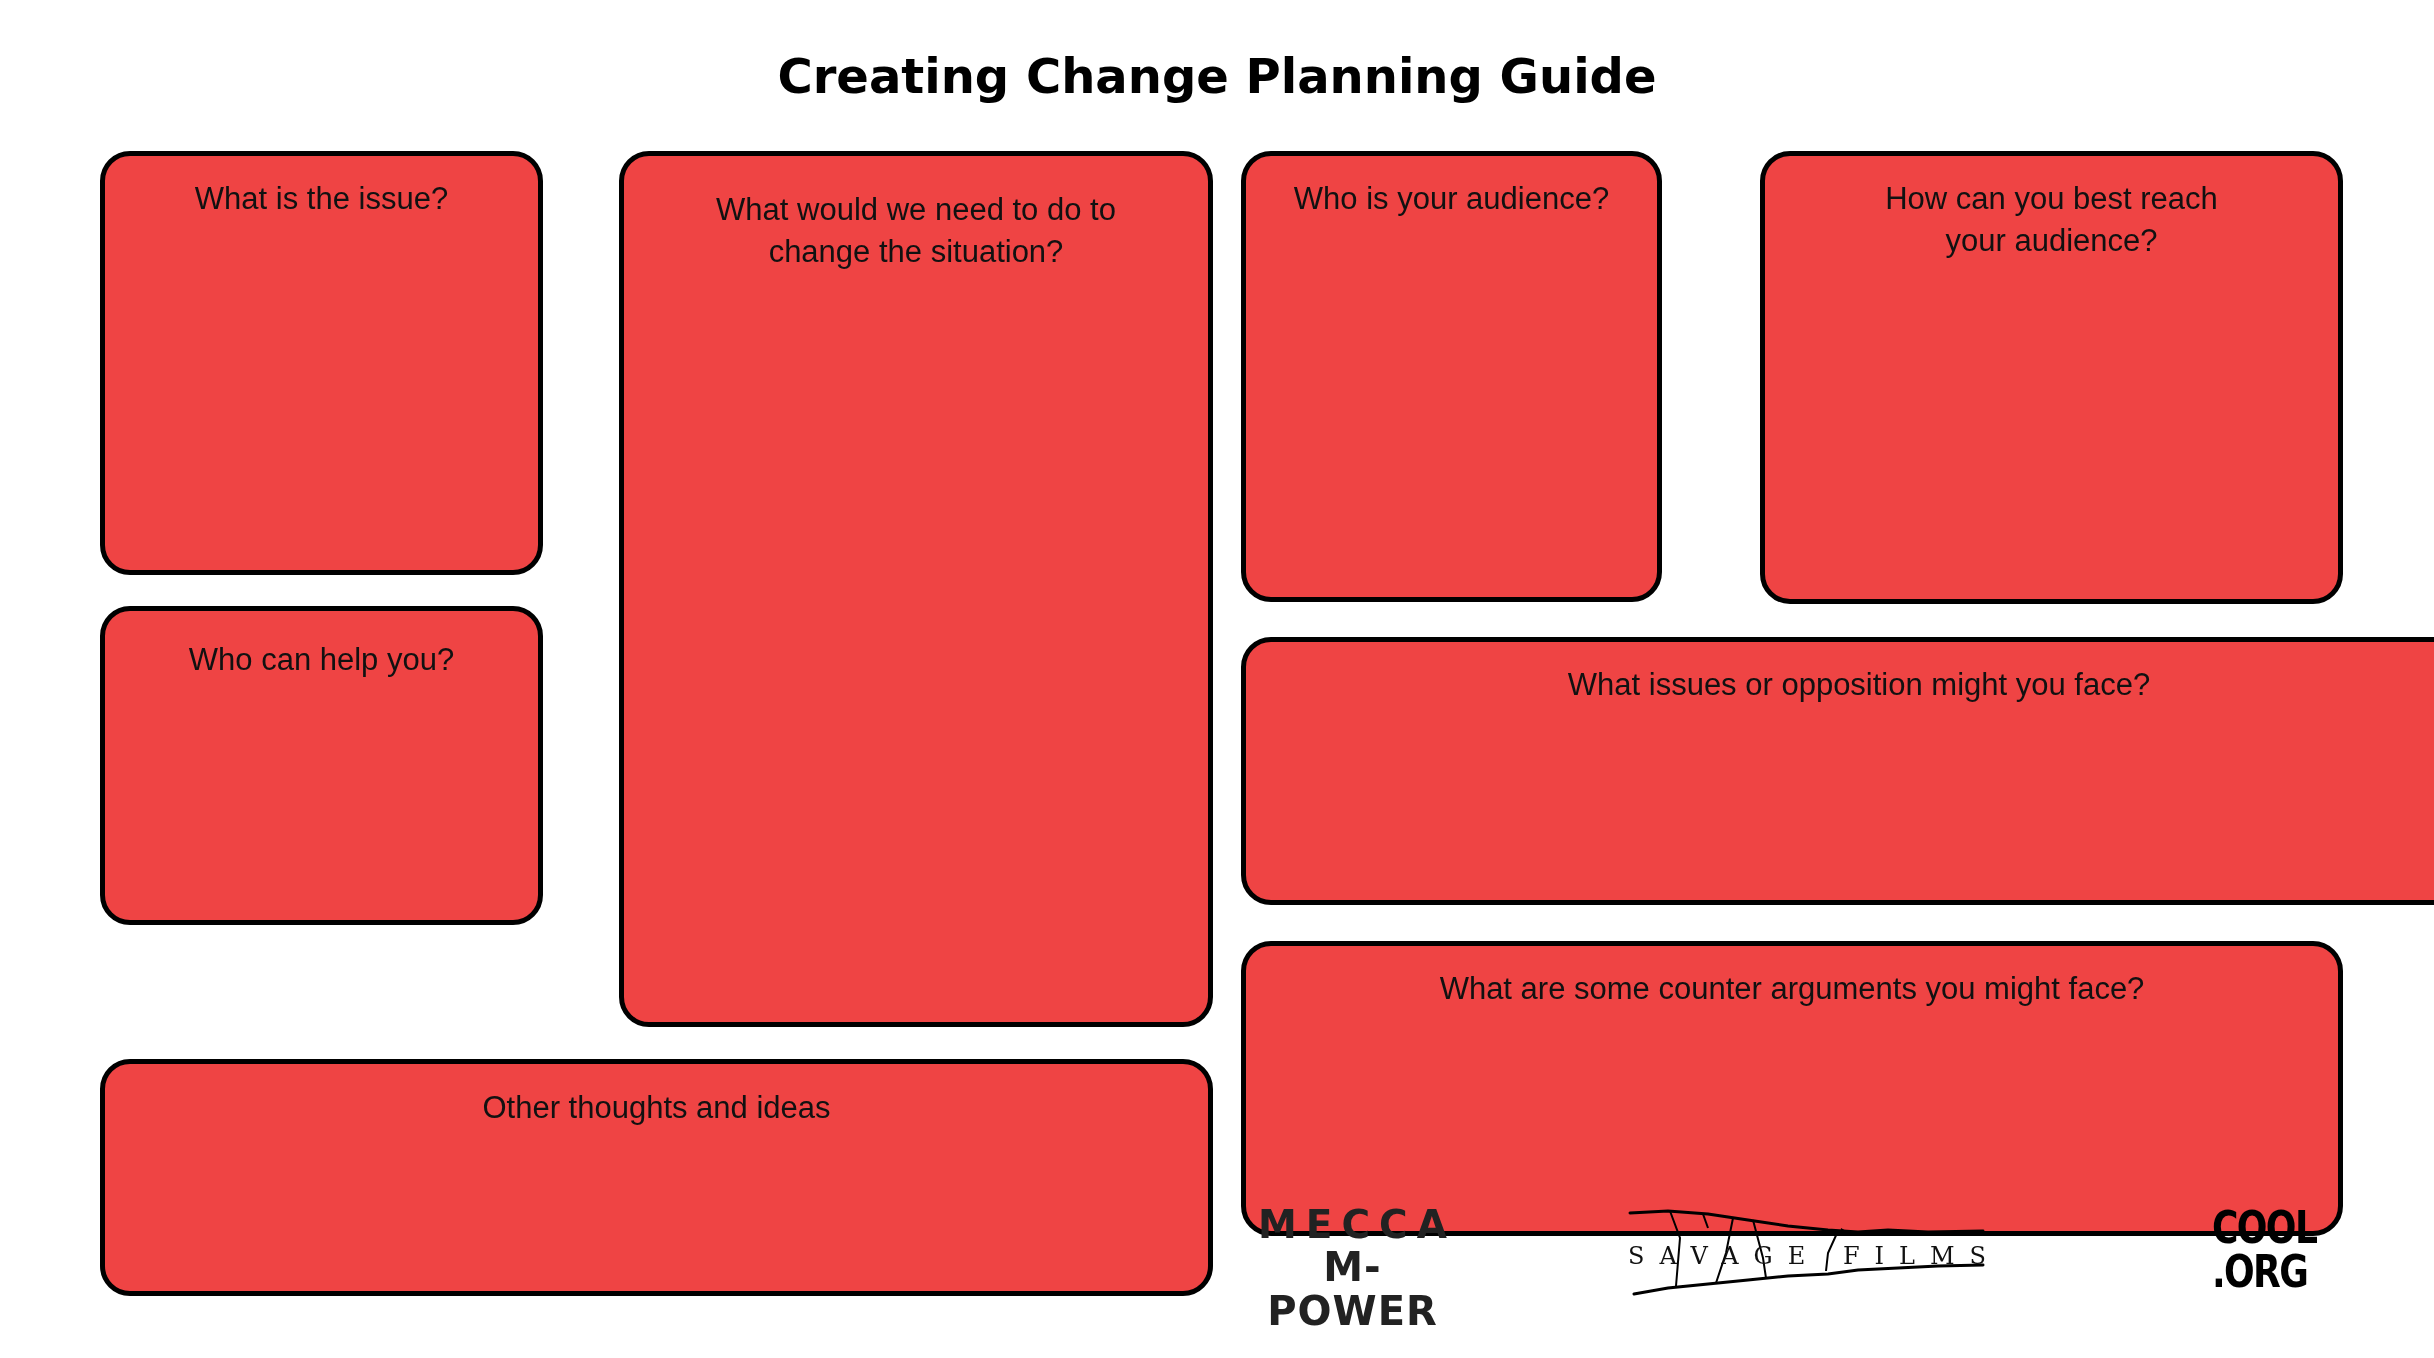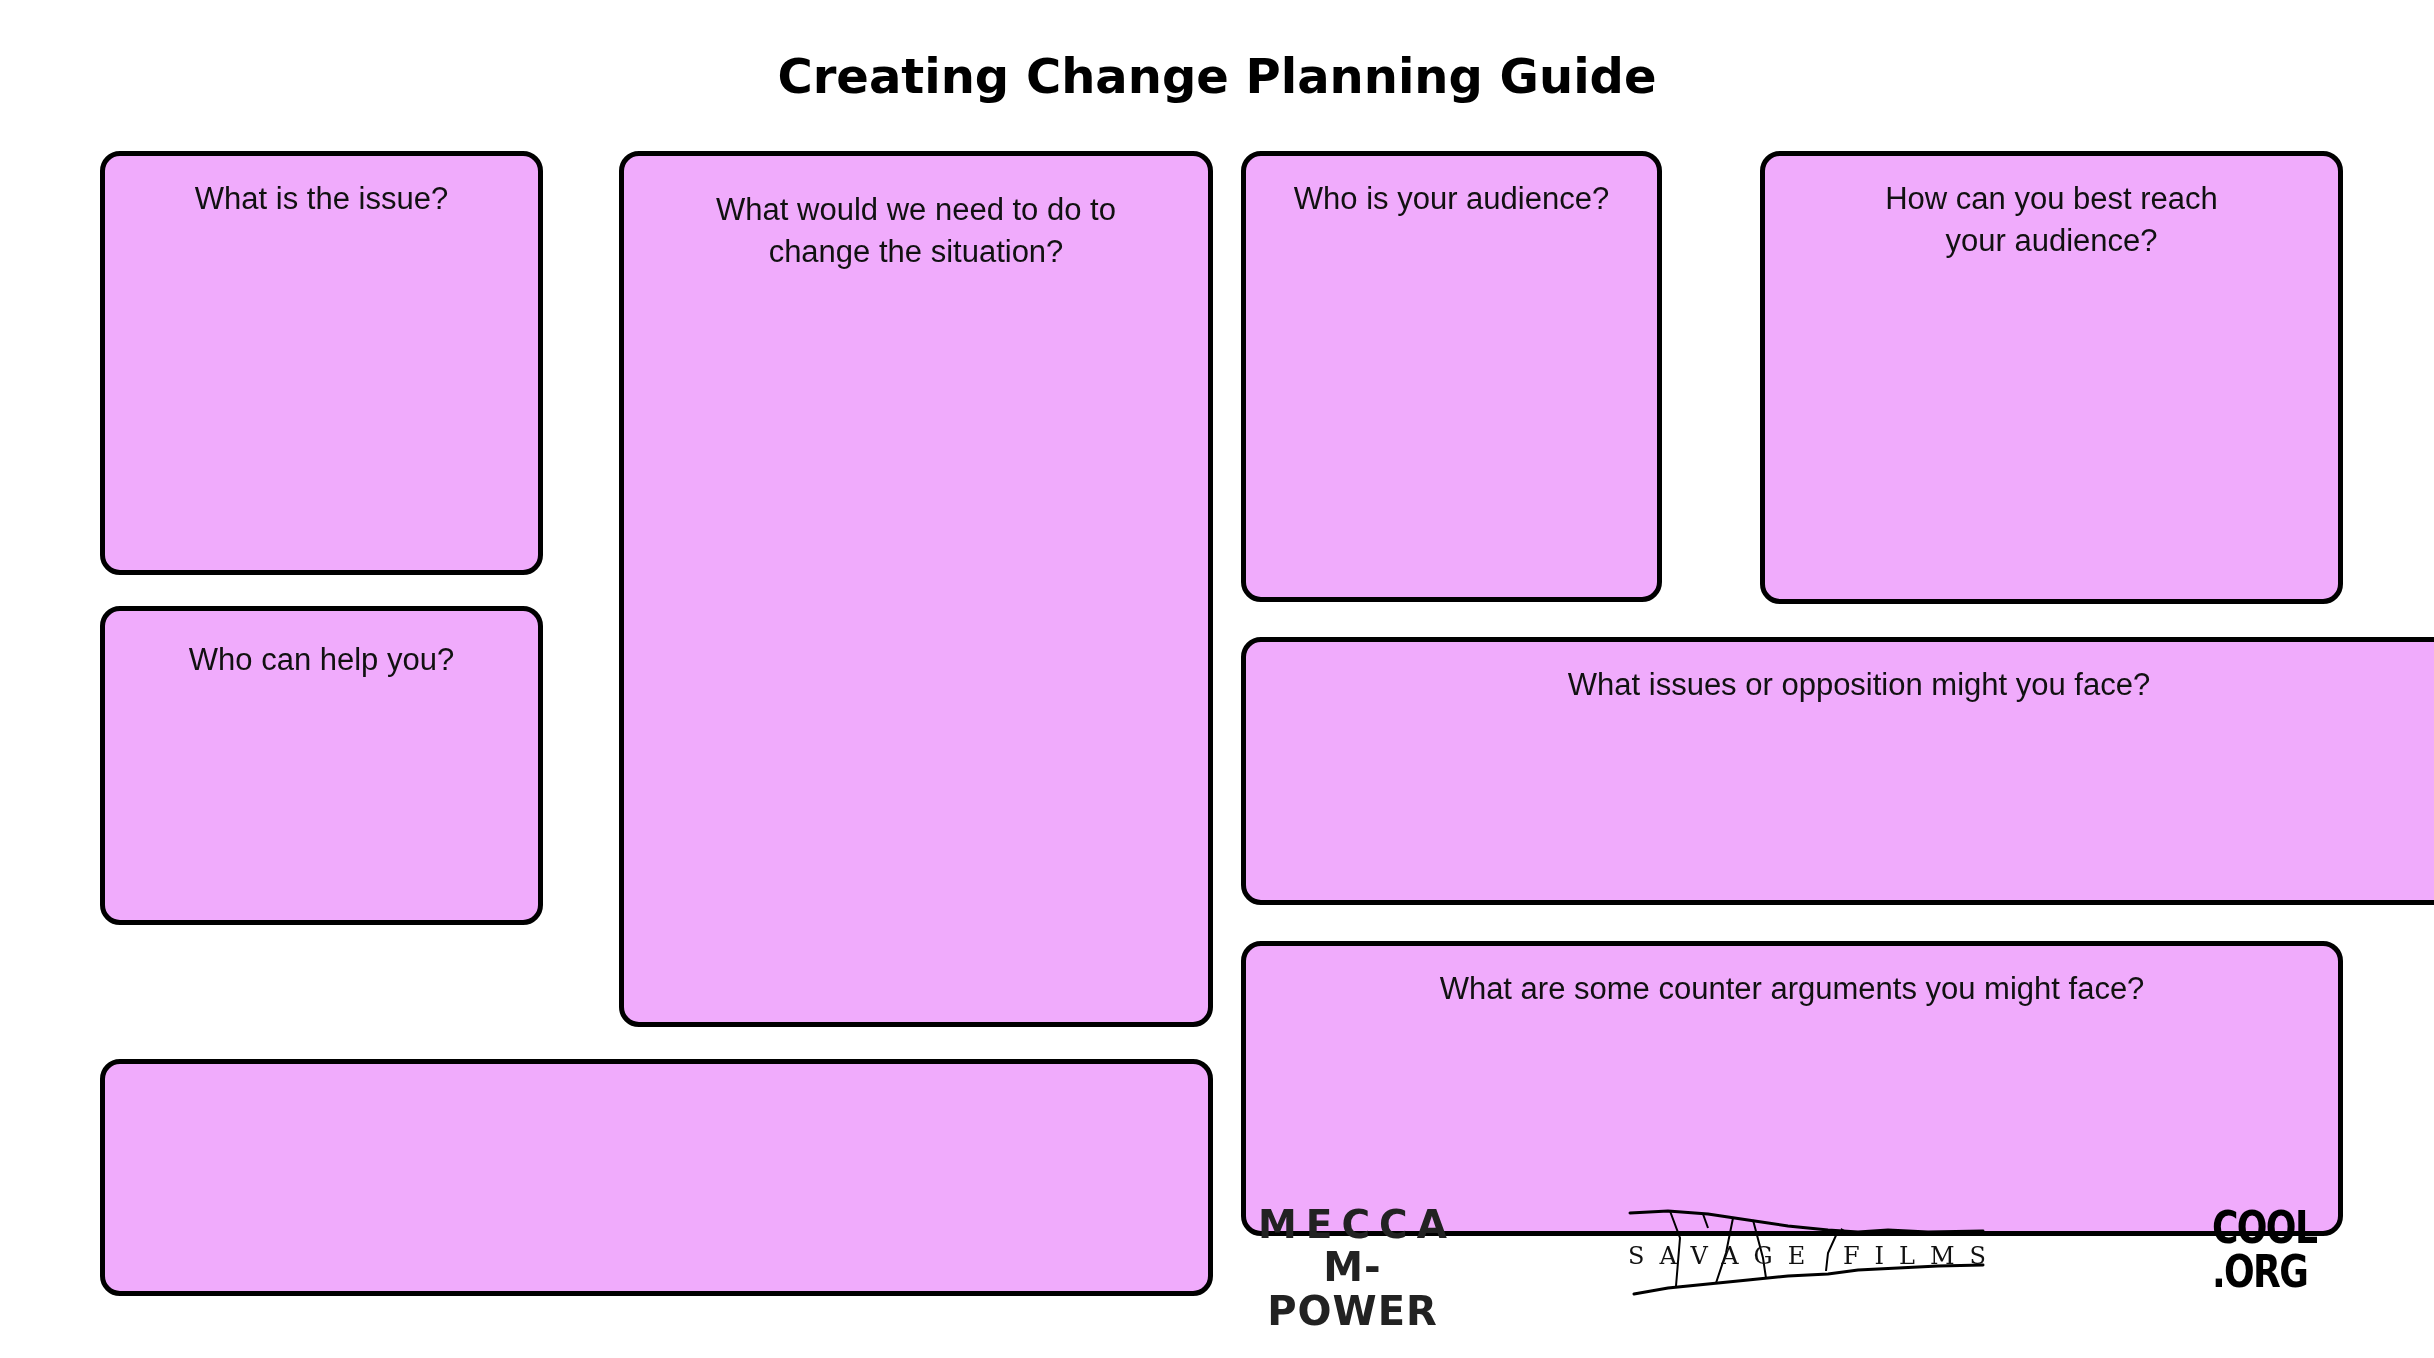--- a/index.html
+++ b/index.html
@@ -25,22 +25,22 @@
       font-weight: bold;
       font-size: 48px;
       letter-spacing: 0px;
       color: #000000;
       line-height: 96px;
     }
     .box {
       position: absolute;
       box-sizing: border-box;
       border: 5px solid #000000;
-      border-radius: 20px;
-      background: #f0abfc;
+      border-radius: 30px;
+      background: #ef4444;
     }
     .box .prompt {
       position: absolute;
       left: 0;
       right: 0;
       text-align: center;
       font-family: "Liberation Sans", sans-serif;
       font-size: 31px;
       line-height: 42px;
       color: #111111;
@@ -140,20 +140,21 @@
   <div class="prompt" style="top:28px;">Who can help you?</div>
   <textarea style="top: 90px;"></textarea>
 </div>
 
 <div class="box" style="left:619px; top:151px; width:594px; height:876px;">
   <div class="prompt" style="top:33px; padding:0 90px;">What would we need to do to change the situation?</div>
   <textarea style="top: 140px;"></textarea>
 </div>
 
 <div class="box" style="left:100px; top:1059px; width:1113px; height:237px;">
+  <div class="prompt" style="top:23px;">Other thoughts and ideas</div>
   <textarea style="top: 85px;"></textarea>
 </div>
 
 <div class="box" style="left:1241px; top:151px; width:421px; height:451px;">
   <div class="prompt" style="top:22px;">Who is your audience?</div>
   <textarea style="top: 90px;"></textarea>
 </div>
 
 <div class="box" style="left:1760px; top:151px; width:583px; height:453px;">
   <div class="prompt" style="top:22px; padding:0 95px;">How can you best reach your audience?</div>

